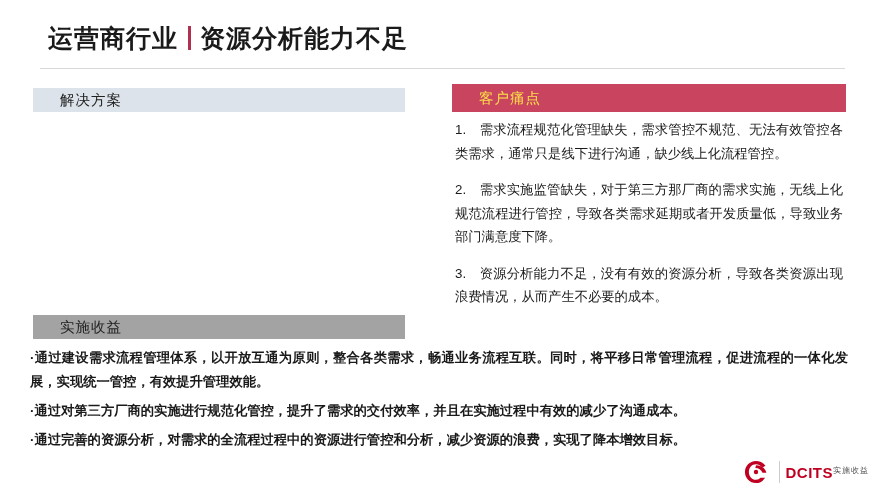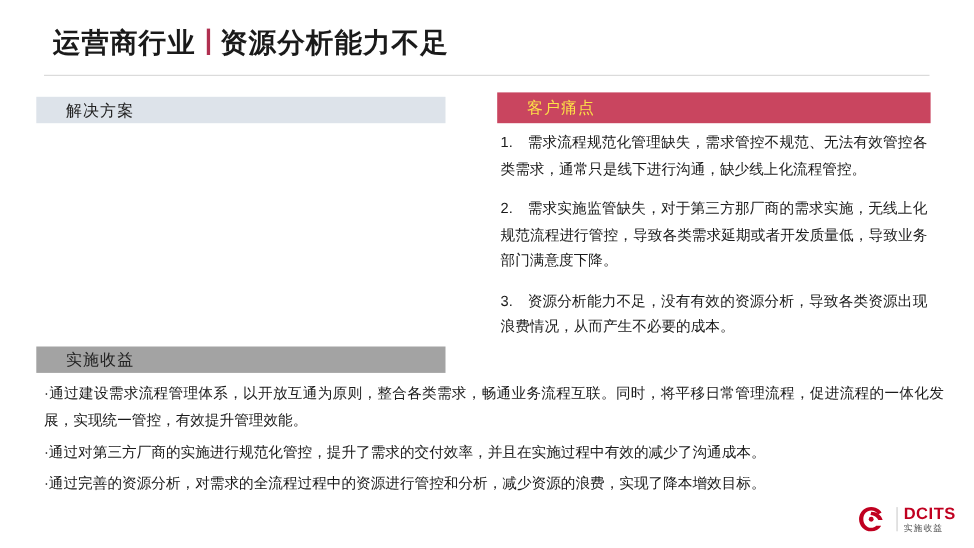--- a/index.html
+++ b/index.html
@@ -110,26 +110,27 @@
     top: 118px;
     width: 388px;
   }
   .pain-item {
     margin-bottom: 13px;
     display: block;
   }
   .pain-item:last-child { margin-bottom: 0; }
   .benefits {
     position: absolute;
-    left: 40px;
+    left: 30px;
     top: 346px;
     width: 818px;
     font-size: 13.3px;
     line-height: 24px;
     color: #1a1a1a;
+    font-weight: bold;
   }
   .benefit-line {
     display: block;
     margin-bottom: 5px;
     text-align: justify;
   }
   .benefit-line:last-child { margin-bottom: 0; }
   
   .logo {
     position: absolute;
@@ -140,21 +141,21 @@
     height: 36px;
   }
   .logo-mark {
     width: 26px;
     height: 26px;
     margin-right: 4px;
     flex: none;
   }
   .logo-text {
     display: flex;
-    flex-direction: column;
+    flex-direction: row;
     justify-content: flex-end;
     line-height: 1;
   }
   .logo-en {
     font-size: 15px;
     font-weight: bold;
     color: #c00020;
     letter-spacing: 0.5px;
     font-family: "Liberation Sans", sans-serif;
   }

